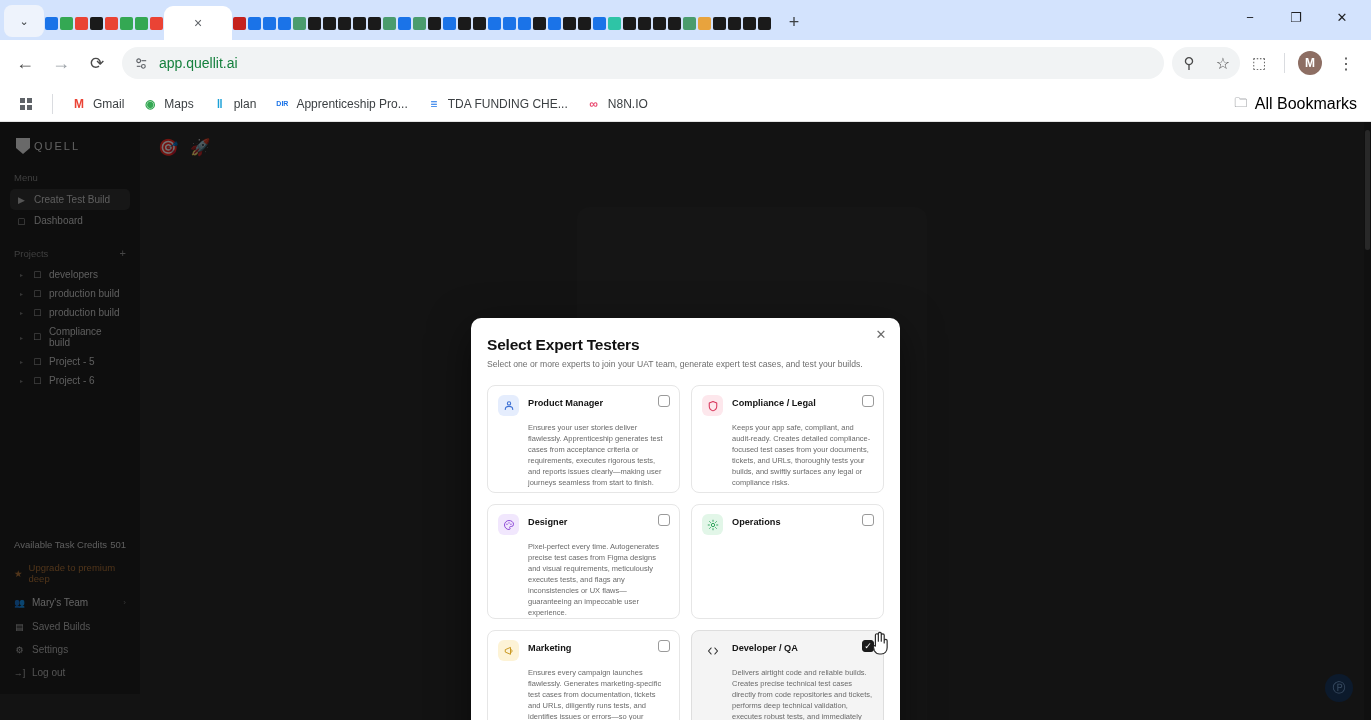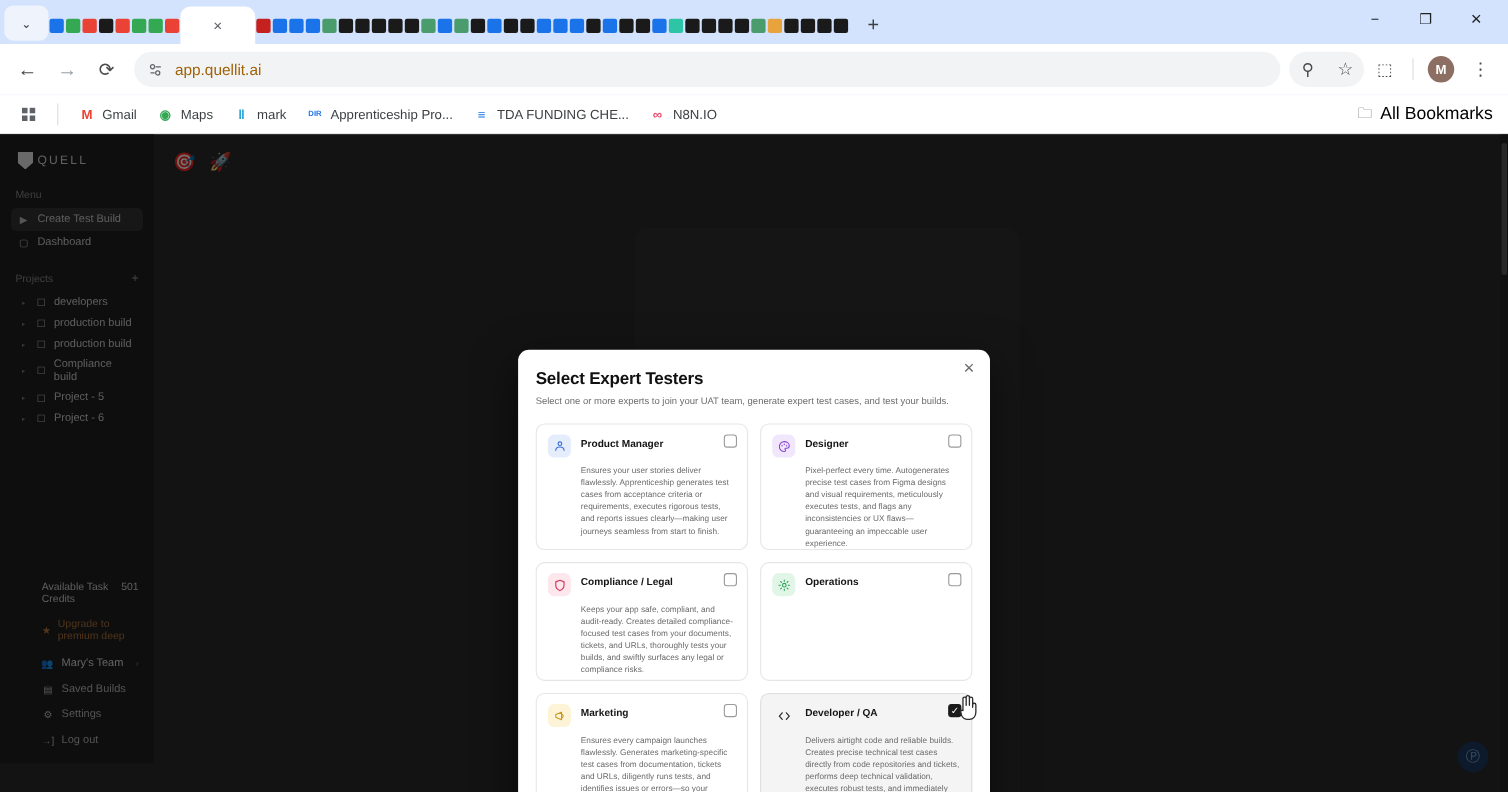--- a/index.html
+++ b/index.html
@@ -39,21 +39,21 @@
   .win-btn { width: 46px; height: 34px; display: flex; align-items: center; justify-content: center;
     color: #202124; font-size: 13px; }
 
   .toolbar { height: 46px; background: #fff; display: flex; align-items: center; padding: 0 8px; gap: 2px; }
   .tb-icon { width: 34px; height: 34px; border-radius: 50%; display: flex; align-items: center;
     justify-content: center; color: #4a4a4a; flex: 0 0 auto; }
   .omnibox {
     flex: 1; height: 32px; background: #f1f3f4; border-radius: 16px; display: flex;
     align-items: center; padding: 0 12px; gap: 10px; margin: 0 6px; min-width: 0;
   }
-  .omnibox .url { font-size: 14px; color: #a16207; white-space: nowrap; overflow: hidden; }
+  .omnibox .url { font-size: 14px; color: #15803d; white-space: nowrap; overflow: hidden; }
   .tb-right { display: flex; align-items: center; gap: 2px; }
   .pill { background: #f1f3f4; border-radius: 16px; display: flex; align-items: center; height: 32px; }
   .avatar-m {
     width: 24px; height: 24px; border-radius: 50%; background: #8d6e63; color: #fff;
     font-size: 12px; display: flex; align-items: center; justify-content: center; font-weight: bold;
   }
   .divider-v { width: 1px; height: 20px; background: #dadce0; margin: 0 6px; }
 
   .bookmarks {
     height: 36px; background: #fff; display: flex; align-items: center; padding: 0 10px;
@@ -77,21 +77,21 @@
   .logo-text { font-size: 11px; letter-spacing: 2px; color: #d7d7d7; }
   .sb-label { font-size: 9.5px; color: #8b8b8b; margin: 8px 0 6px 4px; }
   .sb-item { display: flex; align-items: center; gap: 7px; padding: 5px 6px; border-radius: 5px;
     color: #cfcfcf; font-size: 10px; }
   .sb-item.active { background: #333333; }
   .sb-ico { width: 11px; height: 11px; display:flex; align-items:center; justify-content:center;
     font-size: 9px; color:#bdbdbd; flex: 0 0 auto;}
   .sb-row-head { display:flex; align-items:center; justify-content: space-between; margin: 16px 4px 6px; }
   .proj { display: flex; align-items: center; gap: 6px; padding: 4px 6px 4px 10px; font-size: 10px; color:#cfcfcf;}
   .caret { font-size: 6px; color: #777; width: 6px; }
-  .sb-bottom { position: absolute; left: 10px; right: 10px; bottom: 10px; margin-left: 24px; }
+  .sb-bottom { position: absolute; left: 10px; right: 10px; bottom: 10px; }
   .credits { display:flex; justify-content: space-between; font-size: 9.5px; color:#cfcfcf; padding: 6px 4px;}
   .upgrade { font-size: 9.5px; color: #b3763a; padding: 6px 4px; display:flex; gap:6px; align-items:center;}
   .team { display:flex; align-items:center; gap:7px; font-size: 10px; padding: 7px 4px; color:#dcdcdc;}
   .sb-foot { display:flex; align-items:center; gap:7px; font-size: 10px; padding: 6px 4px; color:#b9b9b9;}
 
   .content { position: absolute; left: 140px; top: 0; right: 0; bottom: 0; }
   .banner { display: flex; align-items: center; gap: 12px; padding: 16px 0 0 18px;
     font-size: 16.5px; font-weight: bold; color: #efefef; }
   .bg-card {
     position: absolute; left: 437px; top: 85px; width: 350px; height: 513px;
@@ -334,21 +334,21 @@
         <div class="bm">
           <span class="bm-ico" style="color: rgb(234, 67, 53); font-weight: bold; font-size: 12px;">M</span>
           <span>Gmail</span>
         </div>
         <div class="bm">
           <span class="bm-ico" style="color: rgb(52, 168, 83); font-weight: bold; font-size: 12px;">◉</span>
           <span>Maps</span>
         </div>
         <div class="bm">
           <span class="bm-ico" style="color: rgb(27, 160, 215); font-weight: bold; font-size: 12px;">‖</span>
-          <span>mark</span>
+          <span>plan</span>
         </div>
         <div class="bm">
           <span class="bm-ico" style="color: rgb(26, 115, 232); font-weight: bold; font-size: 7px;">DIR</span>
           <span>Apprenticeship Pro...</span>
         </div>
         <div class="bm">
           <span class="bm-ico" style="color: rgb(26, 115, 232); font-weight: bold; font-size: 12px;">≡</span>
           <span>TDA FUNDING CHE...</span>
         </div>
         <div class="bm">
@@ -479,47 +479,47 @@
                   <path d="M3 12.5c0-2.6 2.2-4 5-4s5 1.4 5 4" fill="none" stroke="#3b6fd4" stroke-width="1.4" stroke-linecap="round"></path>
                 </svg>
               </div>
               <div class="card-title">Product Manager</div>
             </div>
             <div class="cbox"></div>
             <div class="card-desc">Ensures your user stories deliver flawlessly. Apprenticeship generates test cases from acceptance criteria or requirements, executes rigorous tests, and reports issues clearly—making user journeys seamless from start to finish.</div>
           </div>
           <div class="card">
             <div class="card-head">
+              <div class="card-ico" style="background: rgb(253, 231, 236);">
+                <svg viewBox="0 0 16 16">
+                  <path d="M8 2l5 2v4.2c0 3-2.1 5.3-5 6.3-2.9-1-5-3.3-5-6.3V4l5-2z" fill="none" stroke="#d8365b" stroke-width="1.4" stroke-linejoin="round"></path>
+                </svg>
+              </div>
+              <div class="card-title">Compliance / Legal</div>
+            </div>
+            <div class="cbox"></div>
+            <div class="card-desc">Keeps your app safe, compliant, and audit-ready. Creates detailed compliance-focused test cases from your documents, tickets, and URLs, thoroughly tests your builds, and swiftly surfaces any legal or compliance risks.</div>
+          </div>
+          <div class="card">
+            <div class="card-head">
               <div class="card-ico" style="background: rgb(241, 231, 253);">
                 <svg viewBox="0 0 16 16">
                   <path d="M8 2a6 6 0 100 12c1 0 1.5-.6 1.5-1.3 0-.8-.7-1-.7-1.7 0-.6.5-1 1.1-1H11A3 3 0 0014 7c0-2.8-2.7-5-6-5z" fill="none" stroke="#8b45d6" stroke-width="1.3"></path>
                   <circle cx="5.3" cy="7" r=".9" fill="#8b45d6"></circle>
                   <circle cx="8" cy="5.2" r=".9" fill="#8b45d6"></circle>
                   <circle cx="10.6" cy="7" r=".9" fill="#8b45d6"></circle>
                 </svg>
               </div>
               <div class="card-title">Designer</div>
             </div>
             <div class="cbox"></div>
             <div class="card-desc">Pixel-perfect every time. Autogenerates precise test cases from Figma designs and visual requirements, meticulously executes tests, and flags any inconsistencies or UX flaws—guaranteeing an impeccable user experience.</div>
           </div>
           <div class="card">
             <div class="card-head">
-              <div class="card-ico" style="background: rgb(253, 231, 236);">
-                <svg viewBox="0 0 16 16">
-                  <path d="M8 2l5 2v4.2c0 3-2.1 5.3-5 6.3-2.9-1-5-3.3-5-6.3V4l5-2z" fill="none" stroke="#d8365b" stroke-width="1.4" stroke-linejoin="round"></path>
-                </svg>
-              </div>
-              <div class="card-title">Compliance / Legal</div>
-            </div>
-            <div class="cbox"></div>
-            <div class="card-desc">Keeps your app safe, compliant, and audit-ready. Creates detailed compliance-focused test cases from your documents, tickets, and URLs, thoroughly tests your builds, and swiftly surfaces any legal or compliance risks.</div>
-          </div>
-          <div class="card">
-            <div class="card-head">
               <div class="card-ico" style="background: rgb(226, 246, 232);">
                 <svg viewBox="0 0 16 16">
                   <circle cx="8" cy="8" r="2.2" fill="none" stroke="#2ea35a" stroke-width="1.3"></circle>
                   <path d="M8 1.6v1.6M8 12.8v1.6M1.6 8h1.6M12.8 8h1.6M3.5 3.5l1.1 1.1M11.4 11.4l1.1 1.1M12.5 3.5l-1.1 1.1M4.6 11.4l-1.1 1.1" stroke="#2ea35a" stroke-width="1.3" stroke-linecap="round"></path>
                 </svg>
               </div>
               <div class="card-title">Operations</div>
             </div>
             <div class="cbox"></div>
           </div>

